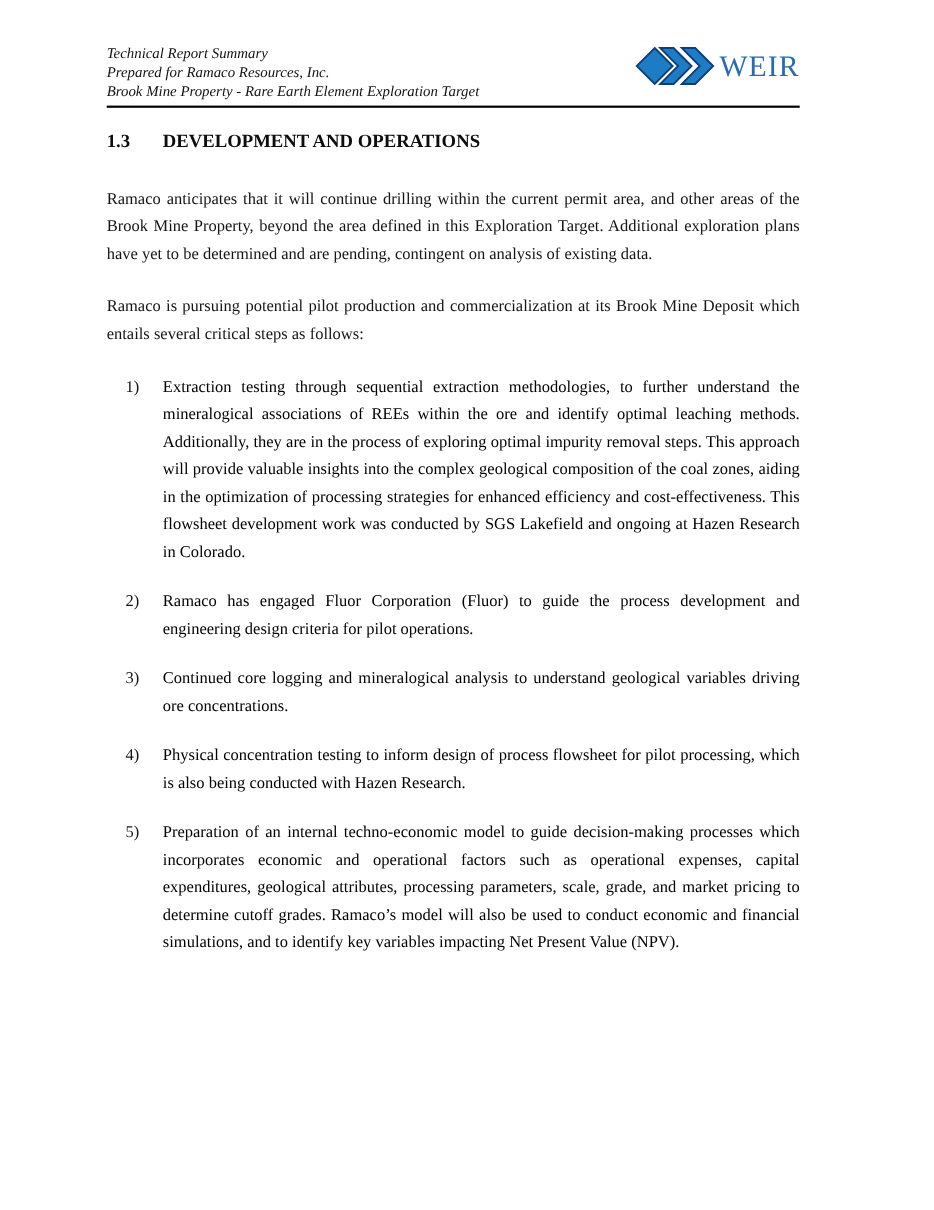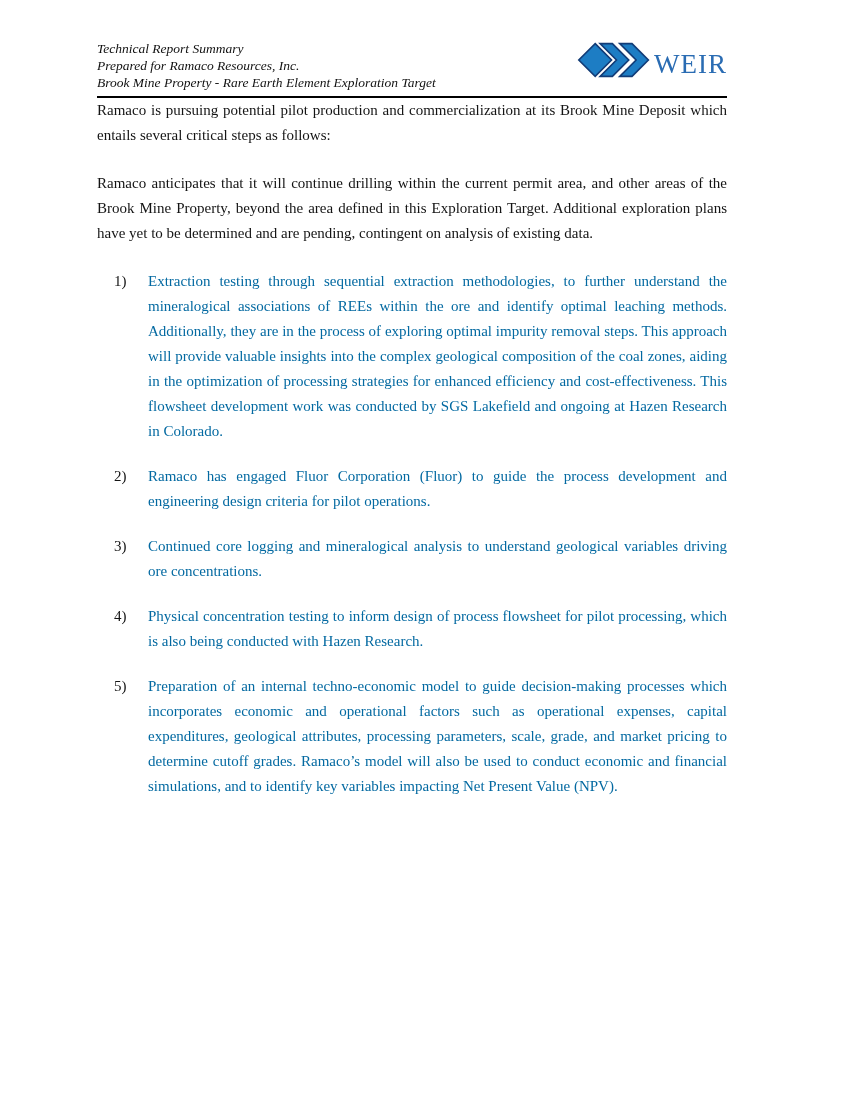--- a/index.html
+++ b/index.html
@@ -25,21 +25,21 @@
     padding-bottom: 5px;
   }
   .header-meta {
     font-style: italic;
     font-size: 13.5px;
     line-height: 17px;
     color: #111;
   }
   .weir-logo {
     display: flex;
-    align-items: flex-end;
+    align-items: center;
     margin-top: 2px;
   }
   .weir-logo svg { display: block; }
   .logo-wordmark {
     font-family: "Liberation Serif", serif;
     font-size: 27px;
     letter-spacing: 1px;
     color: #2a6cb3;
     margin-left: 3px;
     line-height: 1;
@@ -74,21 +74,21 @@
   }
   .list-item-number {
     width: 34px;
     margin-left: 17px;
     flex-shrink: 0;
     color: #141414;
   }
   .list-item-text {
     flex: 1;
     text-align: justify;
-    color: #0369a1;
+    color: #000000;
   }
   
   .page-footer {
     position: absolute;
     left: 97px;
     right: 122px;
     top: 1004px;
     border-top: 2px solid #000;
   }
   .footer-row {
@@ -117,23 +117,27 @@
           <svg width="74" height="36" viewBox="0 0 90 44" xmlns="http://www.w3.org/2000/svg">
             <polygon points="22,2 42,22 22,42 2,22" fill="#1d7dc4" stroke="#123c77" stroke-width="2"></polygon>
             <path transform="translate(28,0)" d="M0,2 L15,2 L35,22 L15,42 L0,42 L20,22 Z" fill="#1d7dc4" stroke="#123c77" stroke-width="2"></path>
             <path transform="translate(52,0)" d="M0,2 L15,2 L35,22 L15,42 L0,42 L20,22 Z" fill="#1d7dc4" stroke="#123c77" stroke-width="2"></path>
           </svg>
         </span>
         <span class="logo-wordmark">WEIR</span>
       </div>
     </div>
 
+    <div class="section-heading">
+      <span class="section-number">1.3</span>
+      <span class="section-title">DEVELOPMENT AND OPERATIONS</span>
+    </div>
 
+    <p class="body-text">Ramaco anticipates that it will continue drilling within the current permit area, and other areas of the Brook Mine Property, beyond the area defined in this Exploration Target. Additional exploration plans have yet to be determined and are pending, contingent on analysis of existing data.</p>
     <p class="body-text">Ramaco is pursuing potential pilot production and commercialization at its Brook Mine Deposit which entails several critical steps as follows:</p>
-    <p class="body-text">Ramaco anticipates that it will continue drilling within the current permit area, and other areas of the Brook Mine Property, beyond the area defined in this Exploration Target. Additional exploration plans have yet to be determined and are pending, contingent on analysis of existing data.</p>
 
     <ul class="numbered-list">
       <li class="list-item">
         <span class="list-item-number">1)</span>
         <span class="list-item-text">Extraction testing through sequential extraction methodologies, to further understand the mineralogical associations of REEs within the ore and identify optimal leaching methods. Additionally, they are in the process of exploring optimal impurity removal steps. This approach will provide valuable insights into the complex geological composition of the coal zones, aiding in the optimization of processing strategies for enhanced efficiency and cost-effectiveness. This flowsheet development work was conducted by SGS Lakefield and ongoing at Hazen Research in Colorado.</span>
       </li>
       <li class="list-item">
         <span class="list-item-number">2)</span>
         <span class="list-item-text">Ramaco has engaged Fluor Corporation (Fluor) to guide the process development and engineering design criteria for pilot operations.</span>
       </li>

